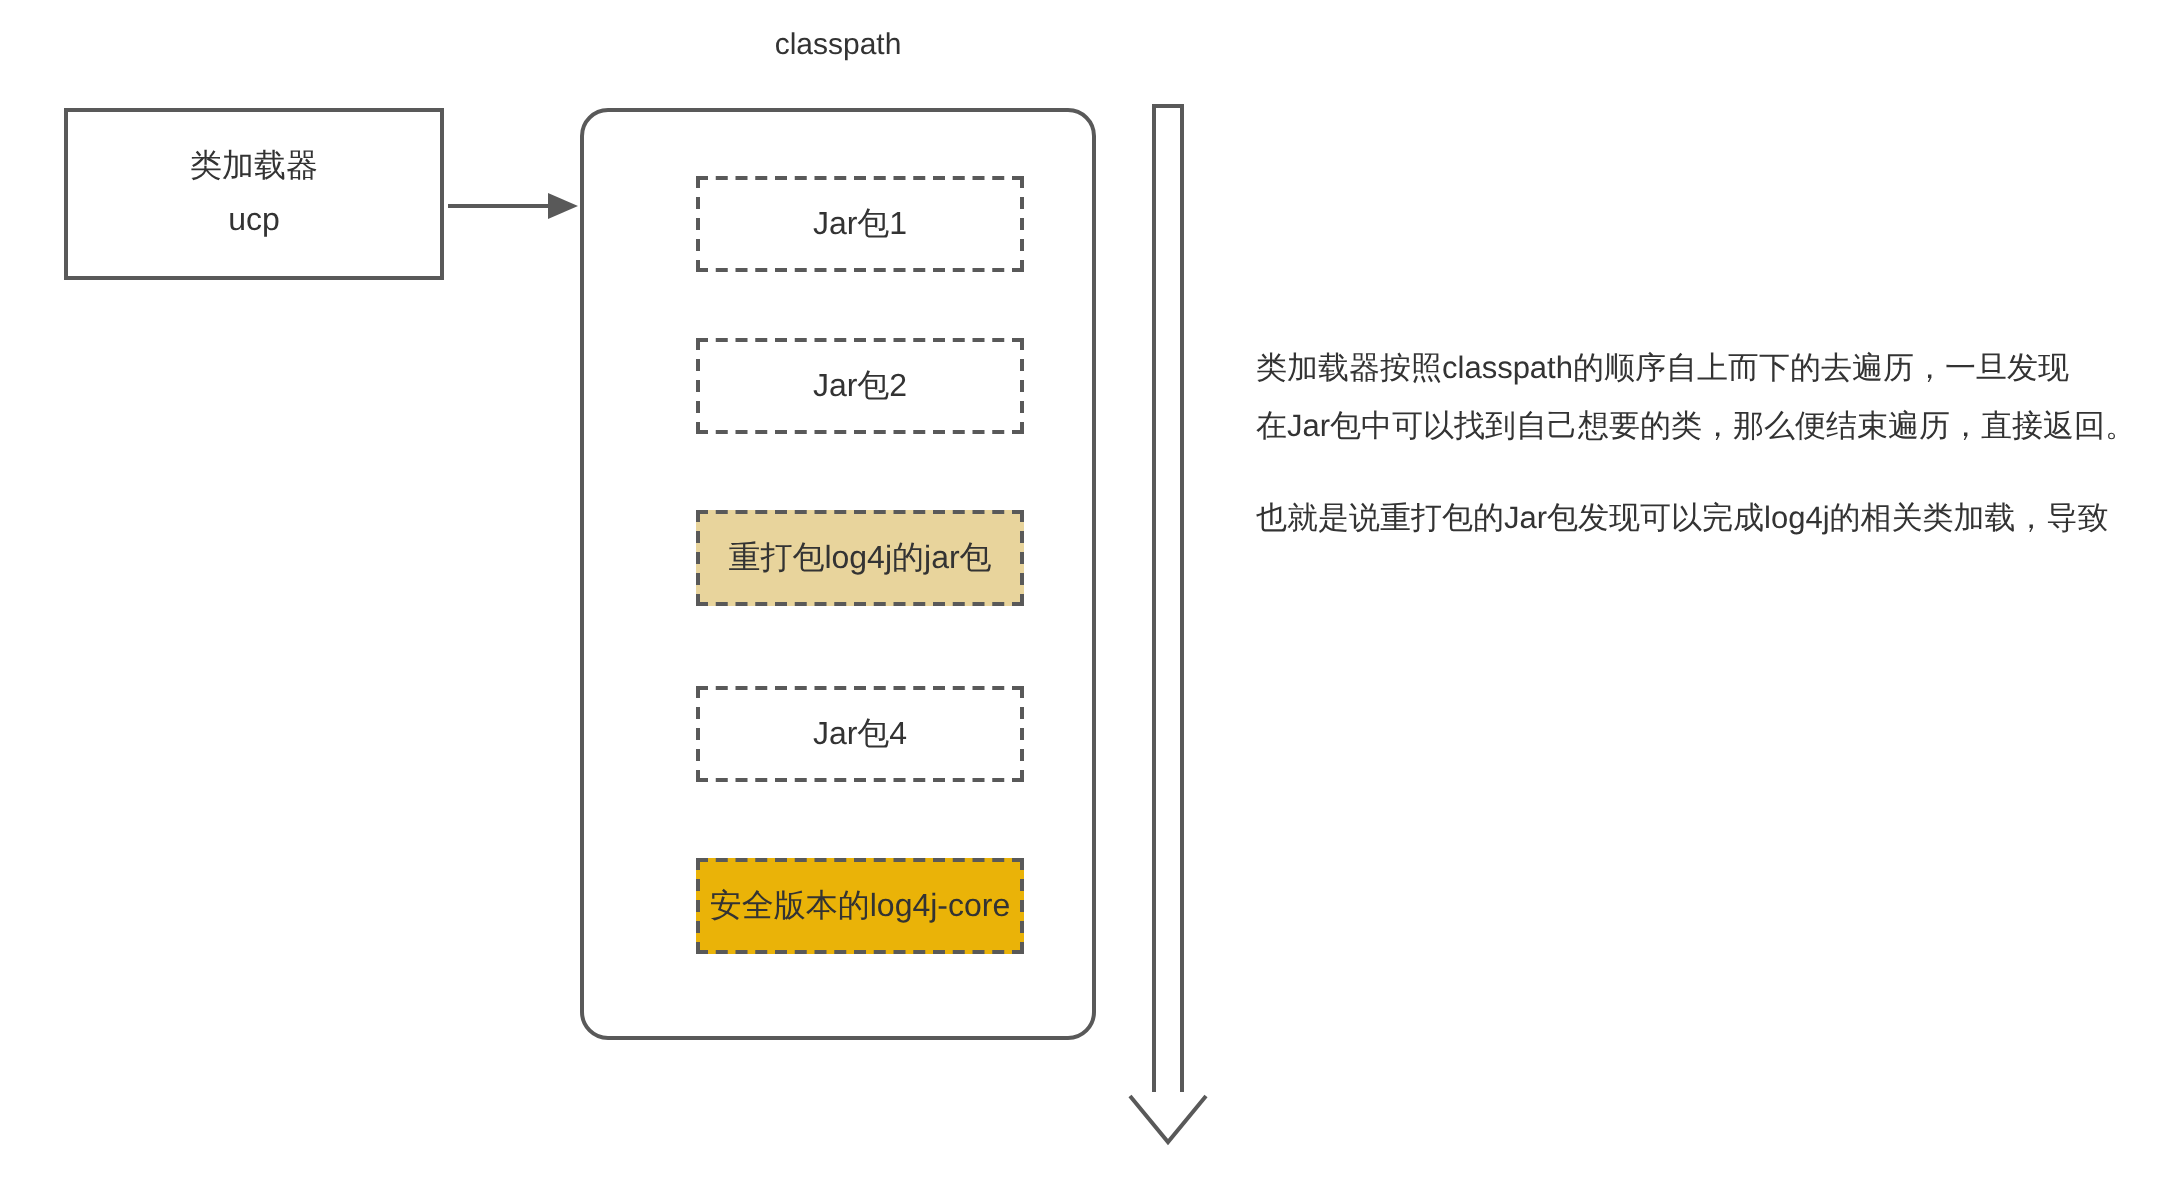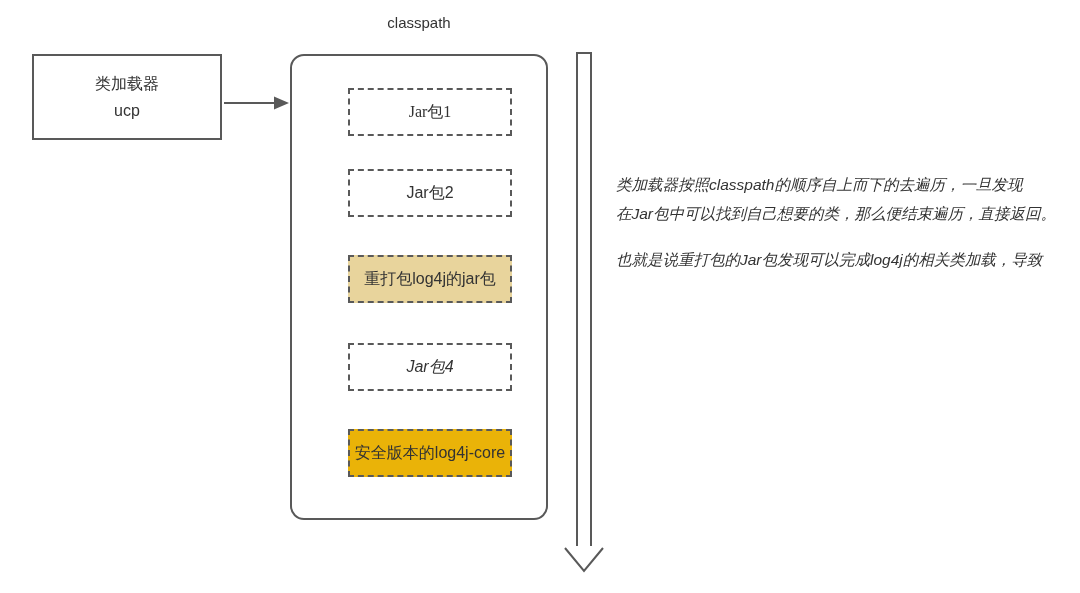--- a/index.html
+++ b/index.html
@@ -57,35 +57,35 @@
     width: 164px; height: 48px;
     border: 2px dashed #595959;
     box-sizing: border-box;
     background: #ffffff;
     display: flex;
     align-items: center;
     justify-content: center;
     font-size: 16px;
     white-space: nowrap;
   }
-  .jar-1 { top: 88px; font-family: Liberation Serif, serif; }
+  .jar-1 { top: 88px; }
   .jar-2 { top: 169px; }
   .jar-3 { top: 255px; background: #E8D49C; }
-  .jar-4 { top: 343px; font-style: italic; }
+  .jar-4 { top: 343px; }
   .jar-5 { top: 429px; background: #eab308; }
 
   
   .explanation {
     left: 616px; top: 170px;
     width: 460px;
     font-size: 15.5px;
     line-height: 29px;
     color: #333333;
   }
-  .explanation .para { margin: 0 0 17px 0; font-style: italic; }
+  .explanation .para { margin: 0 0 17px 12px; }
   .explanation .line { white-space: nowrap; }
 
   svg.arrows {
     position: absolute;
     left: 0; top: 0;
     pointer-events: none;
   }
 </style>
 </head>
 <body>

